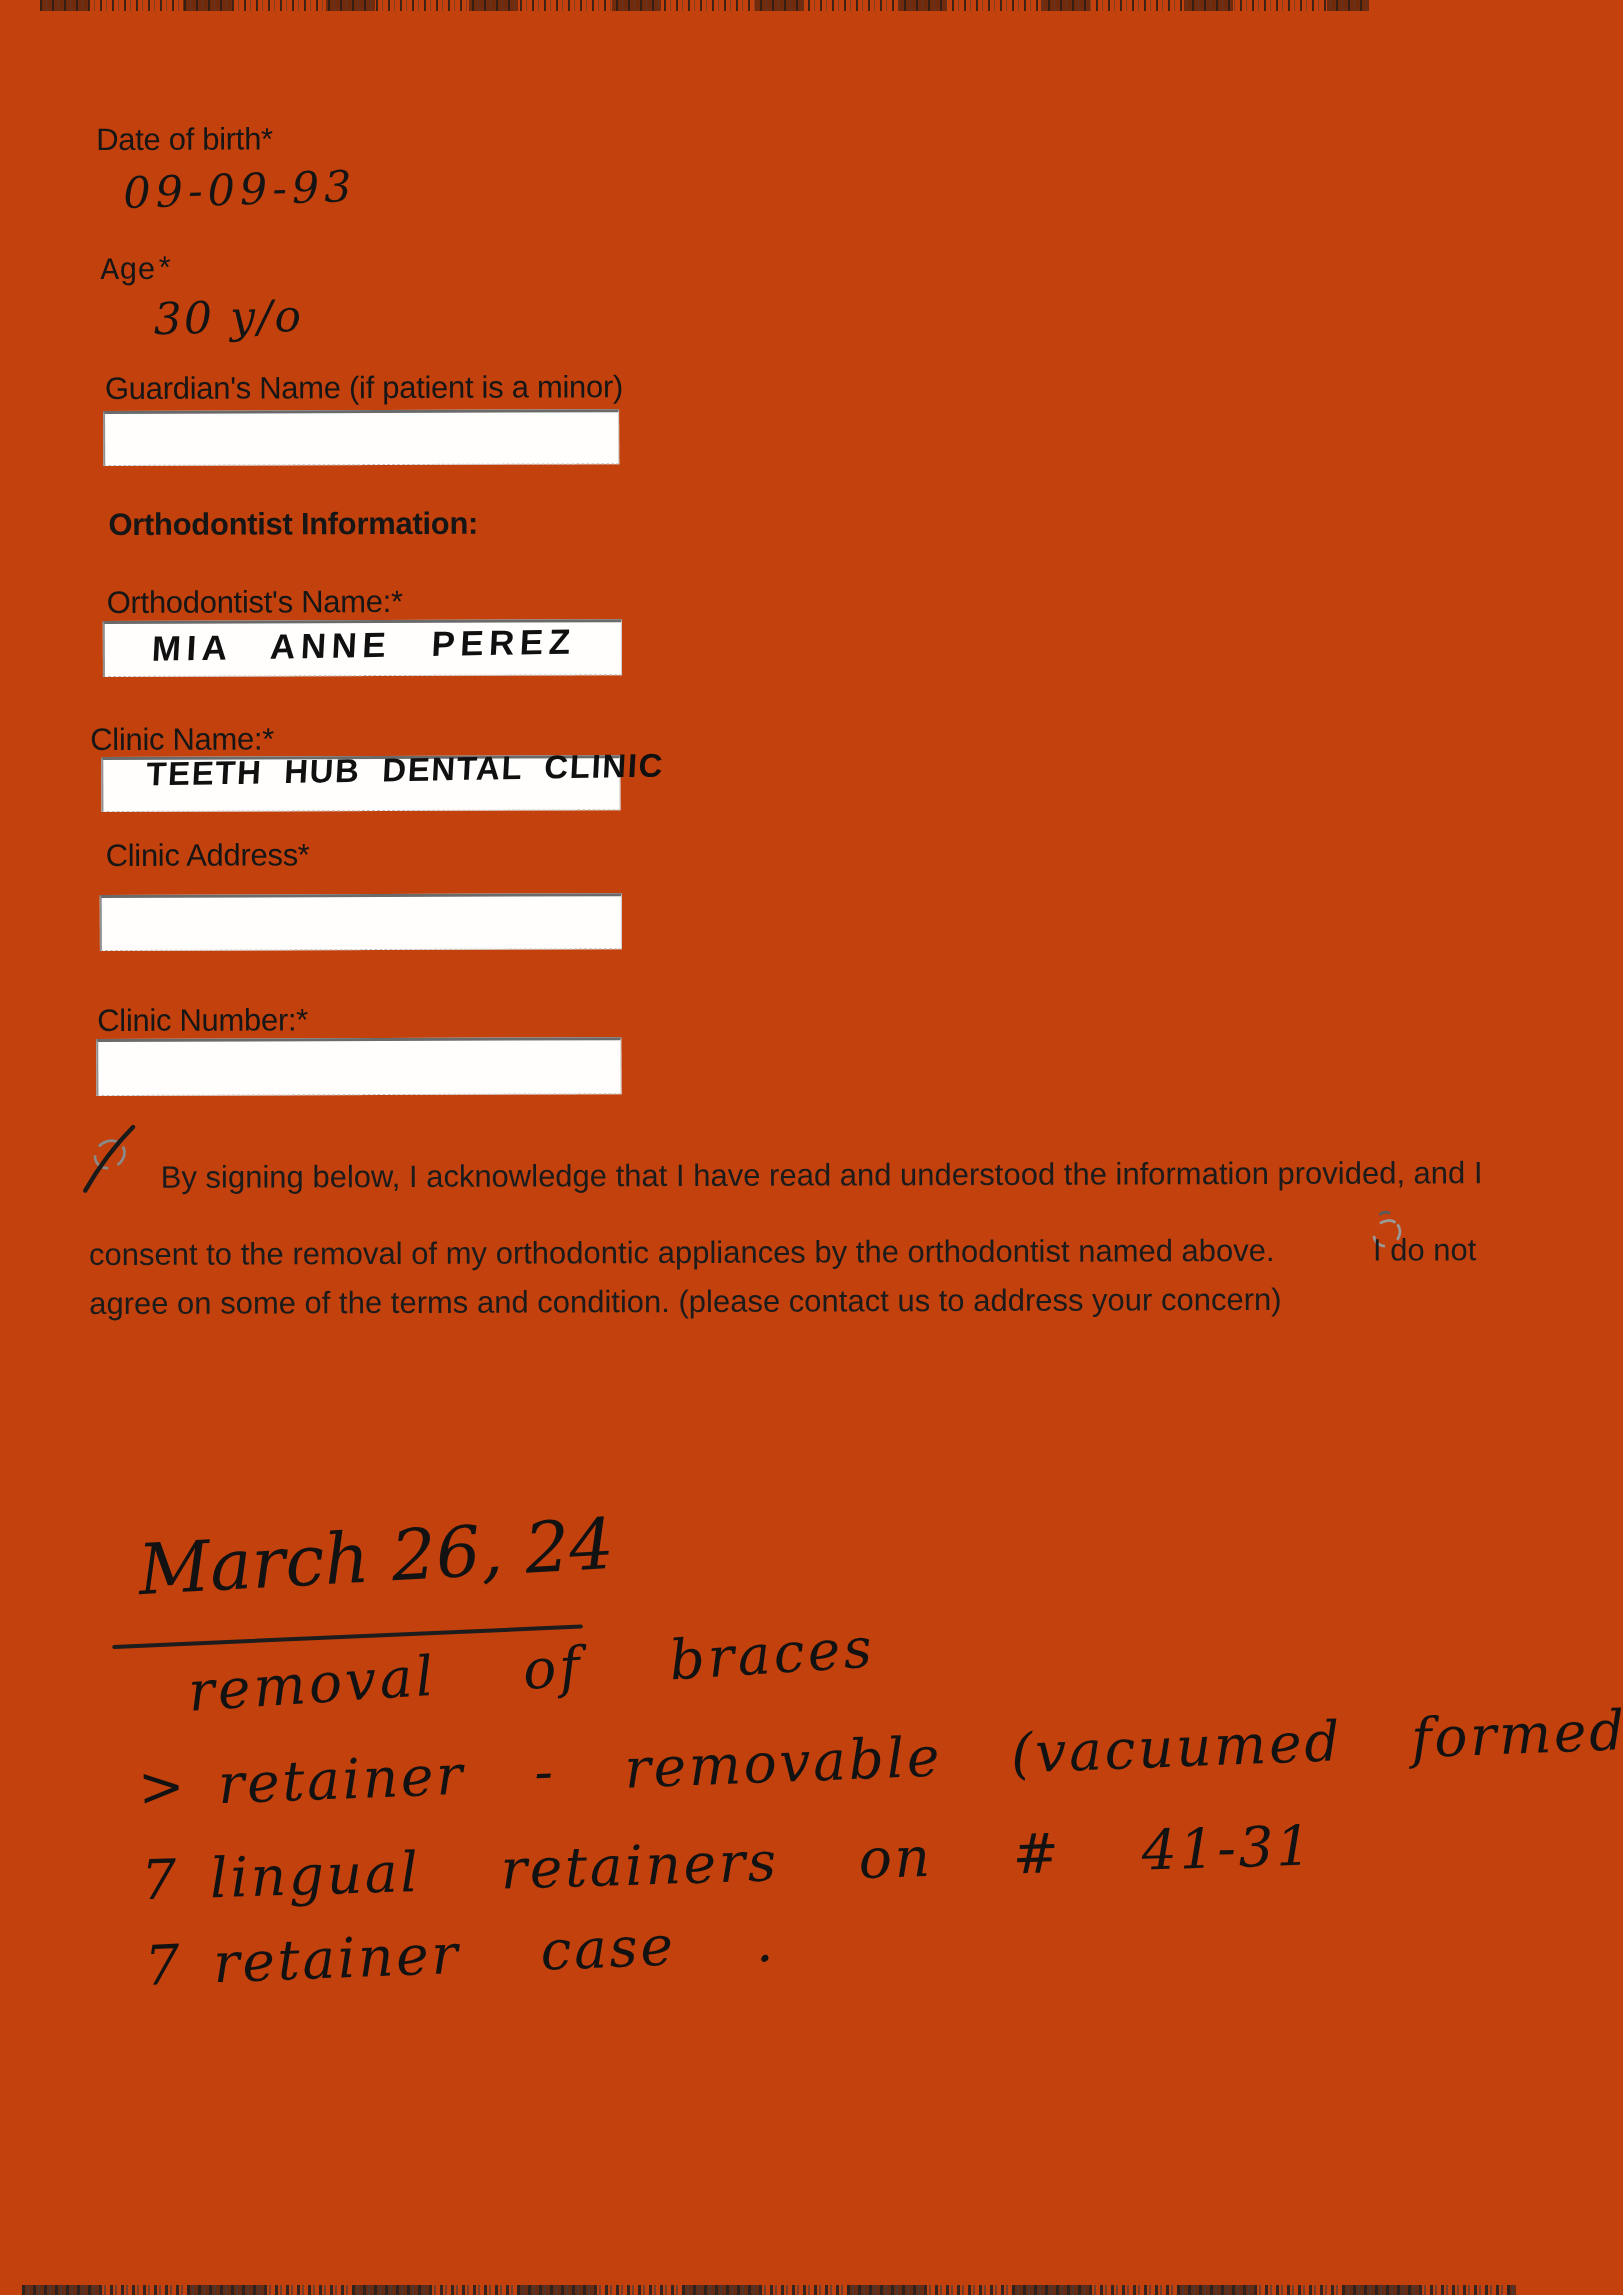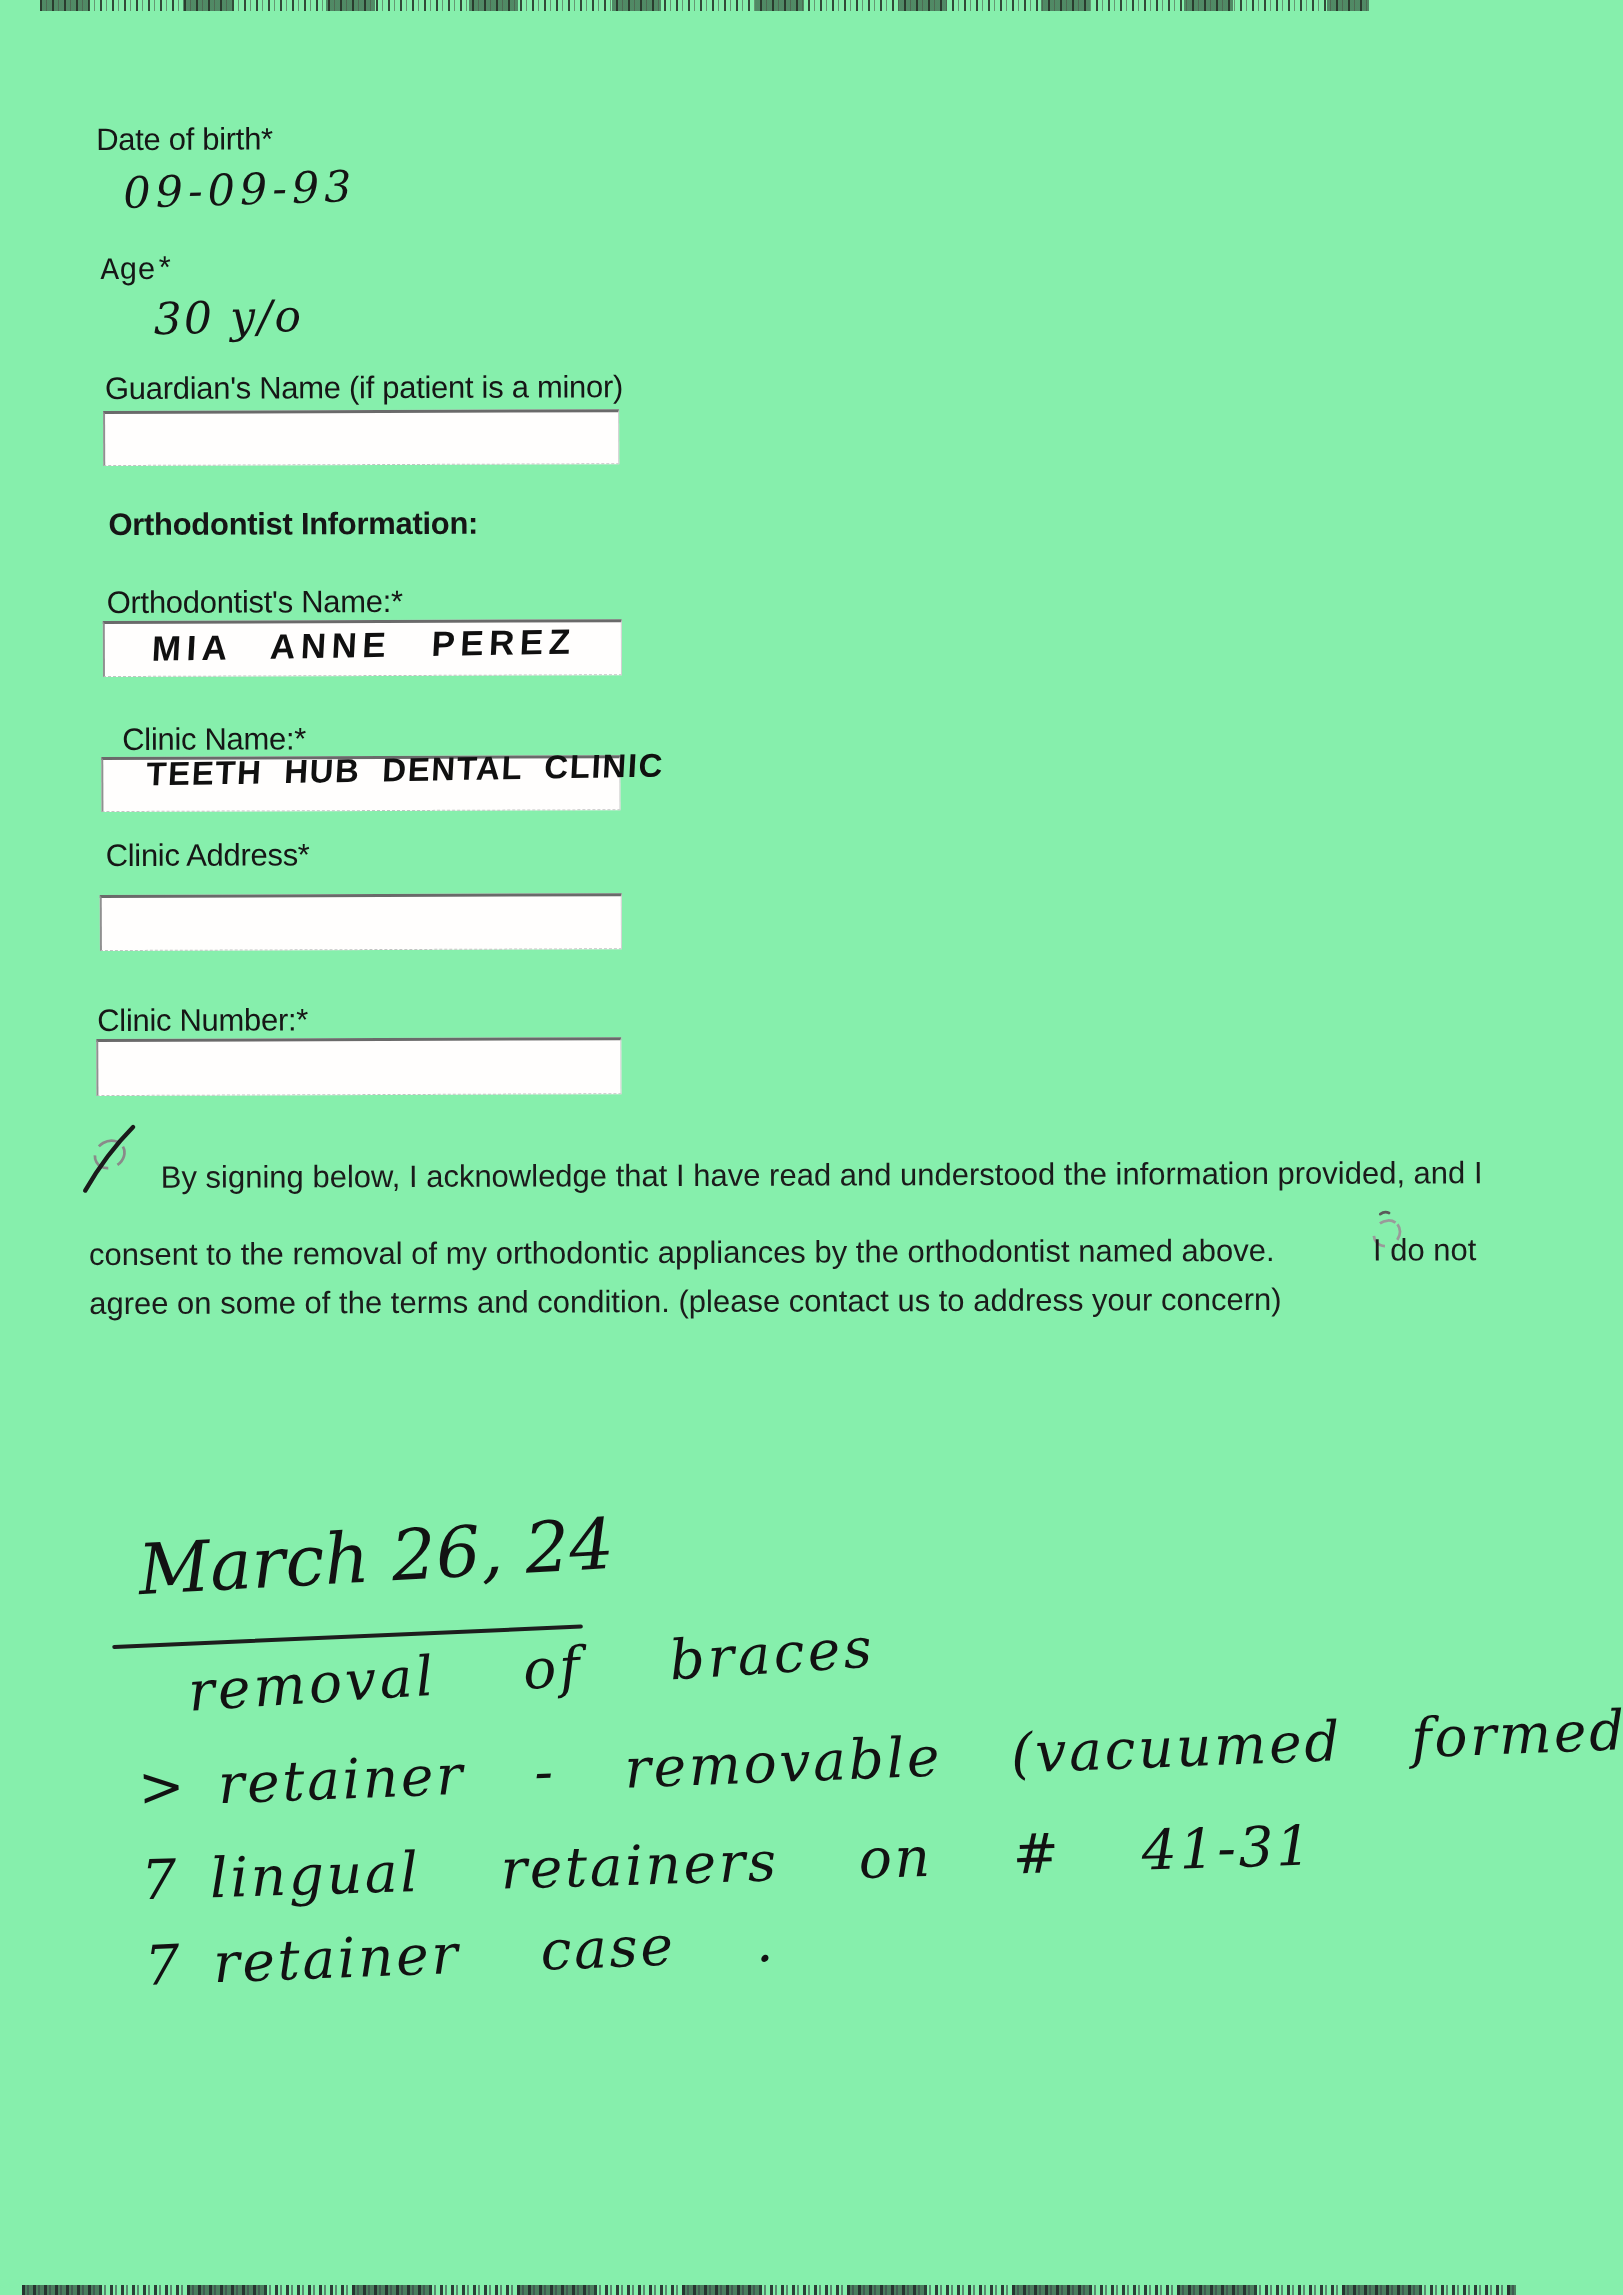--- a/index.html
+++ b/index.html
@@ -1,18 +1,18 @@
 <!DOCTYPE html>
 <html style="font-size:8.8px"><head>
 <meta charset="utf-8">
 <style>
   html,body{margin:0;padding:0;background:#e8e6e2;}
   .page{
     position:relative;width:1623px;height:2295px;
-    background:#86efac;overflow:hidden;
+    background:#c2410c;overflow:hidden;
     font-family:"Liberation Sans",sans-serif;color:#1b1b1b;
   }
   .content{position:absolute;left:0;top:0;width:100%;height:100%;
     transform:rotate(-0.2deg);transform-origin:110px 110px;}
   .lbl{position:absolute;font-size:31px;letter-spacing:-0.3px;white-space:nowrap;color:#161616;}
   .lbl.bold{font-weight:bold;}
   .fbox{
     position:absolute;background:#fffefd;
     border-top:3.8px solid #6a6a6a;
     border-left:2.2px solid #909090;
@@ -69,21 +69,21 @@
     <div class="lbl" style="left:104px;top:371px;">Guardian's Name (if patient is a minor)</div>
     <div class="fbox" style="left:102px;top:411px;width:513px;height:51px;"></div>
 
     <div class="lbl bold" style="left:107px;top:507px;">Orthodontist Information:</div>
 
     <div class="lbl" style="left:105px;top:585px;">Orthodontist's Name:*</div>
     <div class="fbox" style="left:101px;top:621px;width:516px;height:52px;">
       <span class="hwcaps name">MIA ANNE PEREZ</span>
     </div>
 
-    <div class="lbl" style="left:120px;top:722px;">Clinic Name:*</div>
+    <div class="lbl" style="left:88px;top:722px;">Clinic Name:*</div>
     <div class="fbox" style="left:99px;top:757px;width:516px;height:51px;">
       <span class="hwcaps clinic">TEETH HUB DENTAL CLINIC</span>
     </div>
 
     <div class="lbl" style="left:103px;top:838px;">Clinic Address*</div>
     <div class="fbox" style="left:97px;top:895px;width:519px;height:52px;"></div>
 
     <div class="lbl" style="left:94px;top:1003px;">Clinic Number:*</div>
     <div class="fbox" style="left:93px;top:1039px;width:522px;height:53px;"></div>
 

